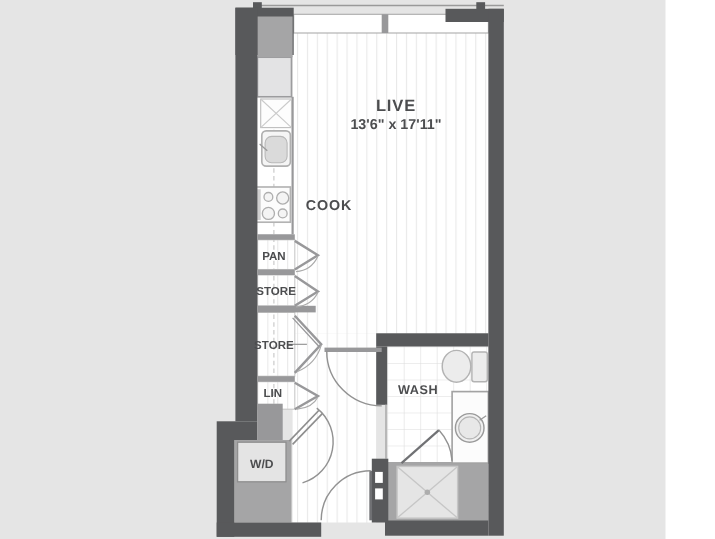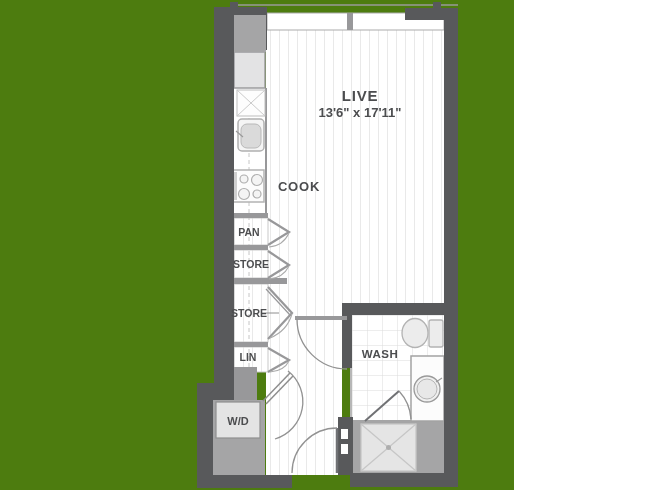--- a/index.html
+++ b/index.html
@@ -1,16 +1,16 @@
 <!DOCTYPE html>
 <html><head>
 <meta charset="utf-8">
 <style>
   html,body{margin:0;padding:0;background:#ffffff;}
-  .stage{width:514px;height:490px;position:relative;background:#4d7c0f;}
+  .stage{width:605px;height:490px;position:relative;background:#e5e5e5;}
   svg{display:block;}
   .lbl{font-family:"Liberation Sans","DejaVu Sans",sans-serif;font-weight:bold;fill:#4c4d4f;text-anchor:middle;}
   .wall{fill:#58595b;}
   .wall-lt{fill:#98989a;}
   .mass{fill:#a5a5a6;}
   .arc{stroke:#929292;stroke-width:1.3;fill:none;}
   .leaf{stroke:#707174;fill:none;}
   .chev{stroke:#98989a;stroke-width:2.2;fill:none;}
   .swing{stroke:#ababab;stroke-width:1.1;fill:none;}
   .fixt{stroke:#b3b3b3;fill:#ececec;}

